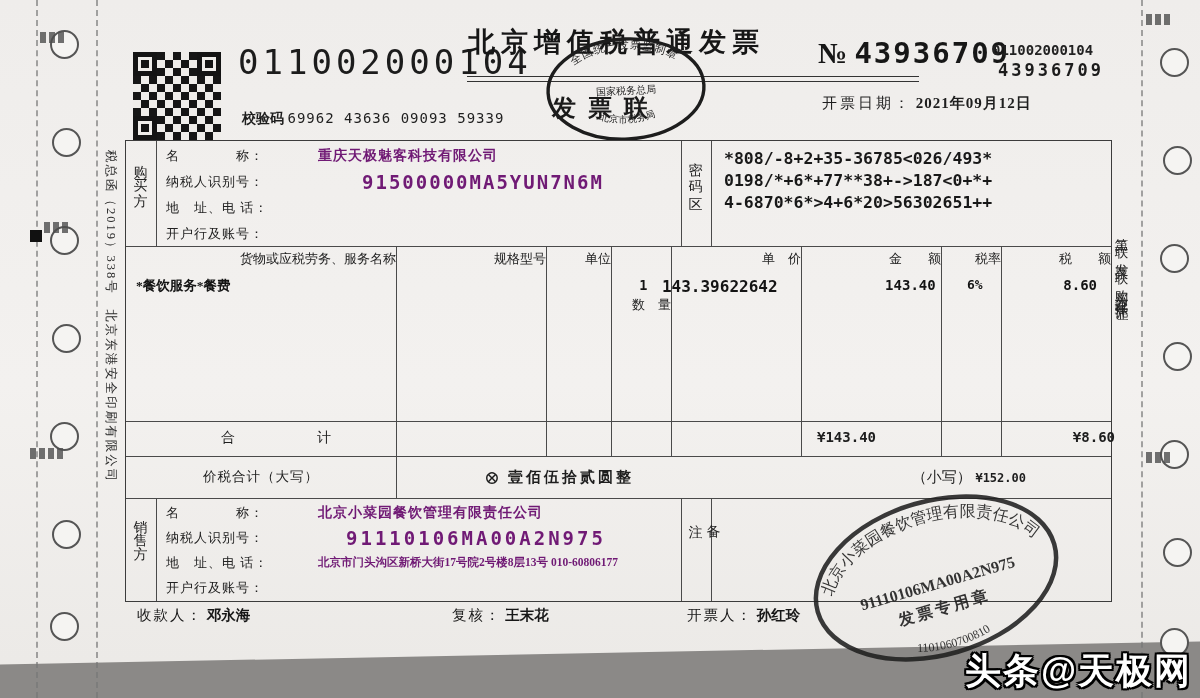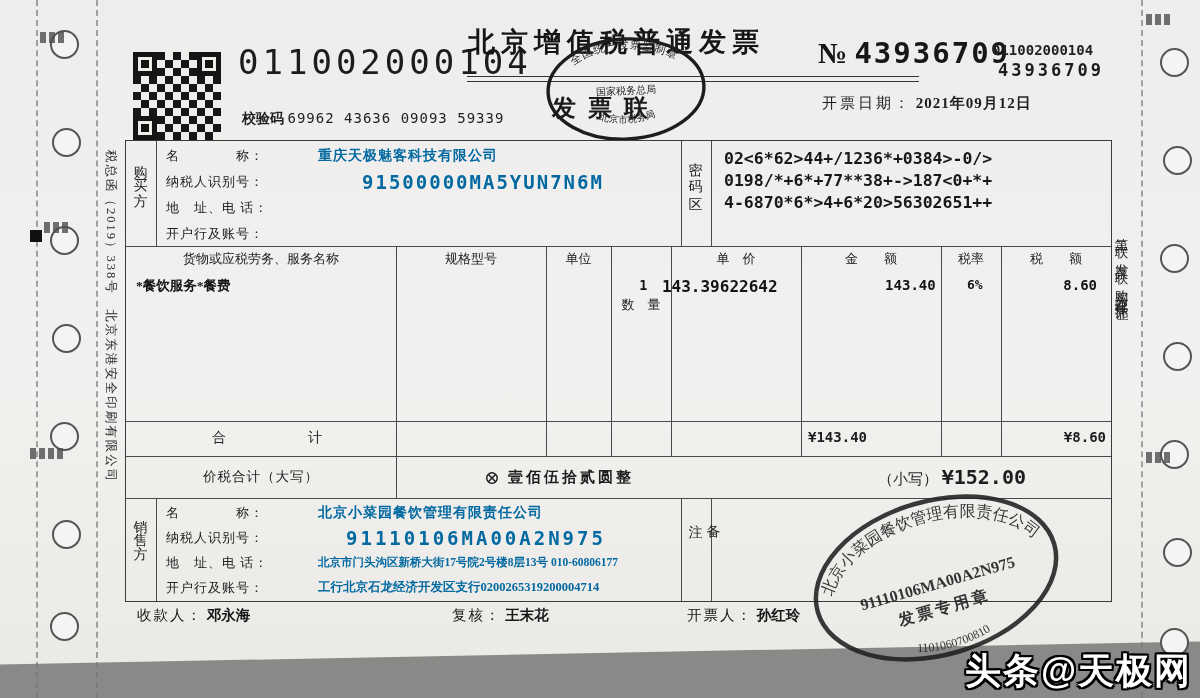--- a/index.html
+++ b/index.html
@@ -11,22 +11,22 @@
   .abs{position:absolute;}
   .mono{font-family:"DejaVu Sans Mono",monospace;}
   .vl{position:absolute;width:0;border-left:1.3px solid #4a4a4a;}
   .hl{position:absolute;height:0;border-top:1.3px solid #4a4a4a;}
   .hole{position:absolute;width:25px;height:25px;border:2px solid #555;border-radius:50%;background:#f5f4f2;}
   .dash{position:absolute;top:0;bottom:0;border-left:2px dashed #777;opacity:.65;}
   .form{position:absolute;left:125px;top:140px;width:985px;height:460px;border:1.8px solid #3c3c3c;}
   .vlabel{writing-mode:vertical-rl;text-orientation:upright;font-size:14px;color:#222;}
   .frow{display:flex;align-items:center;padding-left:10px;}
   .flabel{width:152px;font-size:13px;letter-spacing:1px;color:#222;flex-shrink:0;}
-  .fval{font-size:14px;font-weight:bold;color:#0369a1;}
-  .hcell{font-size:13px;color:#222;text-align:center;}
+  .fval{font-size:14px;font-weight:bold;color:#701a75;}
+  .hcell{font-size:13px;color:#222;text-align:right;}
   .artifact{position:absolute;display:flex;gap:3px;}
   .artifact i{display:block;width:6px;height:11px;background:#4d4d4d;opacity:.8;}
   .qr{position:absolute;left:133px;top:52px;width:88px;height:88px;
       background:repeating-conic-gradient(#161616 0% 25%, #efedea 25% 50%) 0 0/16px 16px;}
   .finder{position:absolute;width:24px;height:24px;border:5px solid #141414;background:#efedea;box-sizing:border-box;}
   .finder::after{content:"";position:absolute;left:3px;top:3px;width:8px;height:8px;background:#141414;}
   .outline-text{
     color:#ffffff;font-family:"Liberation Sans","DejaVu Sans",sans-serif;font-weight:bold;
     text-shadow:-2px -2px 0 #000,2px -2px 0 #000,-2px 2px 0 #000,2px 2px 0 #000,0 -2px 0 #000,0 2px 0 #000,-2px 0 0 #000,2px 0 0 #000;
   }
@@ -153,21 +153,21 @@
       <span class="flabel">开户行及账号：</span>
       <span class="fval"></span>
     </div>
   </div>
 
   <div class="vl" style="left:555px;top:0;height:105px;"></div>
   <div class="vl" style="left:585px;top:0;height:105px;"></div>
   <div class="abs vlabel" style="left:560px;top:10px;letter-spacing:18px;">密码区</div>
 
   <div class="abs mono" style="left:598px;top:7px;width:382px;font-size:16.5px;line-height:22px;font-weight:bold;color:#181818;">
-    <div>02&lt;6*62&gt;44+/1236*+0384&gt;-0/&gt;</div>
+    <div>*808/-8+2+35-36785&lt;026/493*</div>
     <div>0198/*+6*+77**38+-&gt;187&lt;0+*+</div>
     <div>4-6870*6*&gt;4+6*20&gt;56302651++</div>
   </div>
 
   <div class="hl" style="left:0;top:105px;width:985px;"></div>
 
   <div class="vl" style="left:270px;top:105px;height:210px;"></div>
   <div class="vl" style="left:420px;top:105px;height:210px;"></div>
   <div class="vl" style="left:485px;top:105px;height:210px;"></div>
   <div class="vl" style="left:545px;top:105px;height:210px;"></div>
@@ -191,38 +191,38 @@
     <div style="width:150px;"></div>
     <div style="width:65px;"></div>
     <div style="width:60px;text-align:right;padding-right:8px;box-sizing:border-box;" class="mono">1</div>
     <div style="width:130px;text-align:right;padding-right:4px;box-sizing:border-box;font-size:16px;" class="mono">143.39622642</div>
     <div style="width:140px;text-align:right;padding-right:10px;box-sizing:border-box;font-size:14px;margin-left:28px;" class="mono">143.40</div>
     <div style="width:60px;text-align:center;font-size:13px;" class="mono">6%</div>
     <div style="width:110px;text-align:right;padding-right:14px;box-sizing:border-box;font-size:14px;" class="mono">8.60</div>
   </div>
 
   <div class="hl" style="left:0;top:280px;width:985px;"></div>
-  <div class="abs" style="left:7px;top:288px;width:985px;display:flex;font-size:14px;">
+  <div class="abs" style="left:16px;top:288px;width:985px;display:flex;font-size:14px;">
     <div style="width:270px;text-align:center;letter-spacing:2px;">合　　　　　计</div>
     <div style="width:405px;"></div>
     <div style="width:140px;text-align:left;padding-right:10px;box-sizing:border-box;font-weight:bold;" class="mono">¥143.40</div>
     <div style="width:60px;"></div>
     <div style="width:110px;text-align:right;padding-right:12px;box-sizing:border-box;font-weight:bold;" class="mono">¥8.60</div>
   </div>
 
   <div class="hl" style="left:0;top:315px;width:985px;"></div>
   <div class="vl" style="left:270px;top:315px;height:42px;"></div>
   <div class="abs" style="left:0;top:315px;width:985px;height:42px;display:flex;align-items:center;">
     <div style="width:270px;text-align:center;font-size:13.5px;letter-spacing:1px;">价税合计（大写）</div>
     <div style="flex:1;display:flex;align-items:center;padding-left:88px;">
       <span style="font-size:19px;margin-right:8px;">⊗</span>
       <span style="font-size:15px;font-weight:bold;letter-spacing:3px;">壹佰伍拾贰圆整</span>
       <span style="margin-left:auto;margin-right:85px;font-size:15px;">
         <span>（小写）</span>
-        <span class="mono" style="font-weight:bold;font-size:20px;">¥152.00</span>
+        <span class="mono" style="font-weight:bold;font-size:12px;">¥152.00</span>
       </span>
     </div>
   </div>
 
   <div class="hl" style="left:0;top:357px;width:985px;"></div>
   <div class="vl" style="left:30px;top:357px;height:103px;"></div>
   <div class="abs vlabel" style="left:5px;top:368px;letter-spacing:13px;">销售方</div>
 
   <div class="abs" style="left:30px;top:359px;width:525px;">
     <div class="frow" style="height:25px;">
@@ -232,21 +232,20 @@
     <div class="frow" style="height:25px;">
       <span class="flabel">纳税人识别号：</span>
       <span class="fval mono" style="margin-left:28px;font-size:19px;letter-spacing:3px;">91110106MA00A2N975</span>
     </div>
     <div class="frow" style="height:25px;">
       <span class="flabel">地　址、电 话：</span>
       <span class="fval" style="font-size:11.5px;white-space:nowrap;">北京市门头沟区新桥大街17号院2号楼8层13号 010-60806177</span>
     </div>
     <div class="frow" style="height:25px;">
       <span class="flabel">开户行及账号：</span>
-      <span class="fval" style="font-size:12.5px;white-space:nowrap;">工行北京石龙经济开发区支行0200265319200004714</span>
     </div>
   </div>
 
   <div class="vl" style="left:555px;top:357px;height:103px;"></div>
   <div class="vl" style="left:585px;top:357px;height:103px;"></div>
   <div class="abs vlabel" style="left:560px;top:372px;letter-spacing:52px;">备注</div>
   <div class="abs" style="left:595px;top:365px;width:380px;font-size:13px;"></div>
 </div>
 
 <div class="abs" style="left:125px;top:606px;width:985px;font-size:14.5px;color:#171717;">

